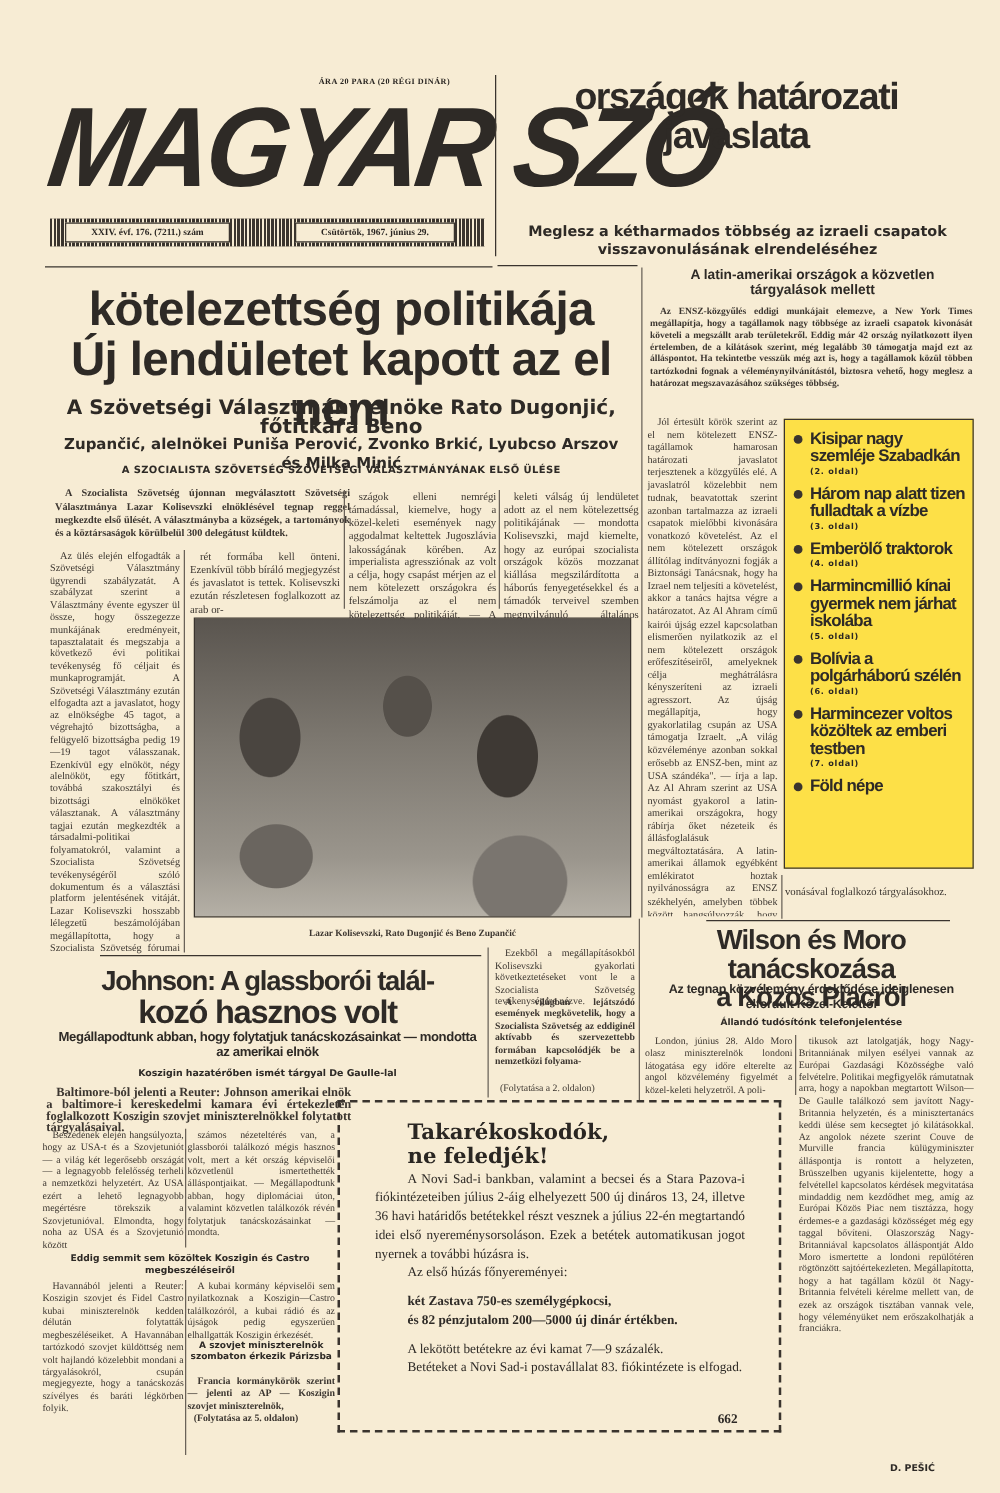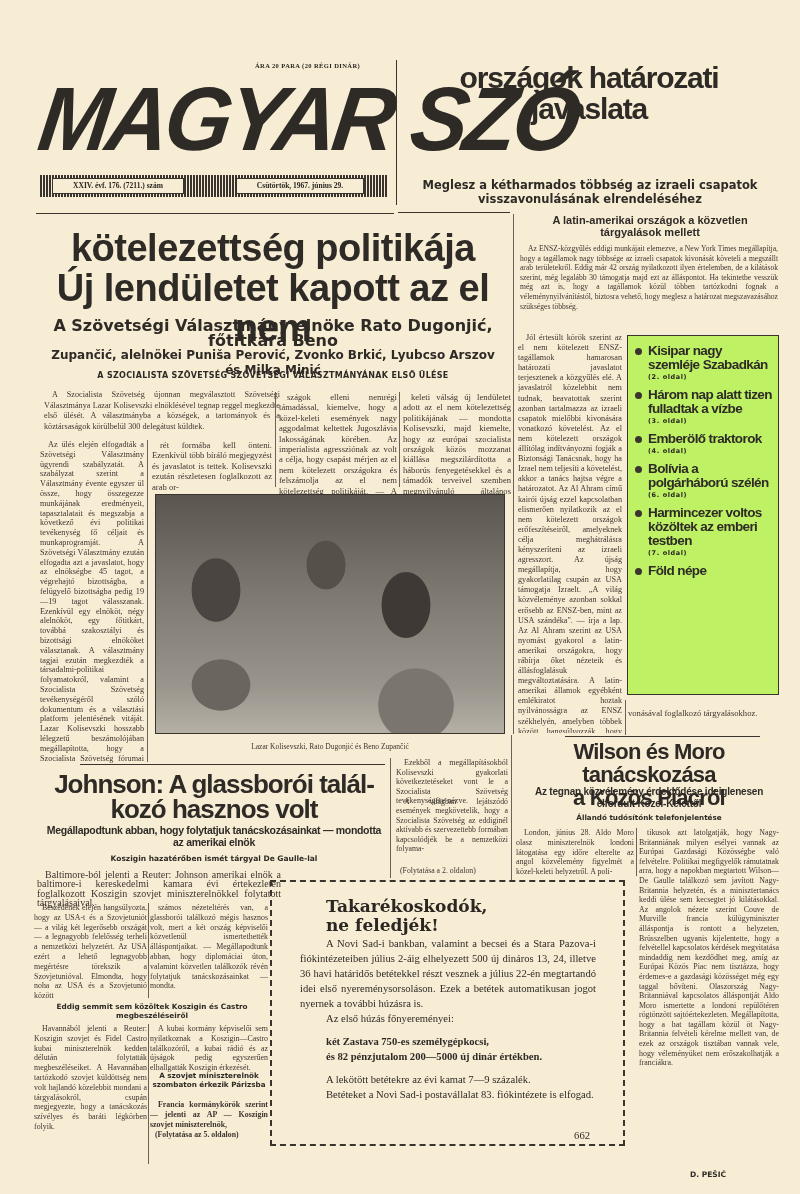--- a/index.html
+++ b/index.html
@@ -1,21 +1,21 @@
 <!DOCTYPE html>
 <html><head>
 <meta charset="utf-8">
 <style>
   * { box-sizing: border-box; margin: 0; padding: 0; }
   html, body { width: 800px; height: 1194px; background: #f7ecd4; overflow: hidden; }
   body { position: relative; font-family: "DejaVu Serif", serif; color: #2a2622; }
   .abs { position: absolute; }
   .body-txt { font-family: "Liberation Serif", serif; font-size: 8.6px; line-height: 10.4px; color: #3c3630; text-align: justify; }
   .body-txt p { text-indent: 8px; }
-  .bold { font-weight: normal; }
+  .bold { font-weight: bold; }
   .center { text-align: center; }
   .rule { position: absolute; background: #3a342e; }
   .vrule { position: absolute; width: 1px; background: #6a6258; }
 
   
   .price { left: 255px; top: 62px; font-size: 6.5px; font-weight: bold; font-family: "Liberation Serif", serif; letter-spacing: 0.4px; }
   .logo { left: 40px; top: 72px; width: 350px; height: 92px; font-family: "Liberation Sans", sans-serif; font-weight: bold; font-style: italic; font-size: 86px; line-height: 92px; color: #2e2a26; letter-spacing: -4px; transform: scaleY(1.05) skewX(-8deg); white-space: nowrap; }
   .dotbar { left: 40px; top: 175px; width: 348px; height: 22px; background: repeating-linear-gradient(90deg,#3a342e 0 2px,#f7ecd4 2px 3px), #3a342e; }
   .dotbar-box { position: absolute; top: 3px; height: 16px; background: #f7ecd4; border: 1px solid #3a342e; font-size: 7.5px; line-height: 14px; font-family: "Liberation Serif", serif; font-weight: bold; text-align: center; }
 
@@ -24,21 +24,21 @@
 
   .photo { background:
       radial-gradient(ellipse 40px 52px at 60px 95px, #4a4540 0 60%, transparent 62%),
       radial-gradient(ellipse 48px 42px at 65px 190px, #6a655f 0 60%, transparent 62%),
       radial-gradient(ellipse 40px 54px at 250px 110px, #3e3934 0 60%, transparent 62%),
       radial-gradient(ellipse 62px 60px at 260px 210px, #7a756f 0 60%, transparent 62%),
       radial-gradient(ellipse 32px 40px at 170px 70px, #55504a 0 60%, transparent 62%),
       linear-gradient(180deg,#5a554f 0%,#7c776f 40%,#9a958c 80%,#b5b0a6 100%);
     border: 1px solid #3a342e; }
 
-  .index-box { border: 1px solid #3a342e; background: #bef264; }
+  .index-box { border: 1px solid #3a342e; background: #fde047; }
   .idx-item { position: relative; padding-left: 16px; margin-bottom: 7px; }
   .idx-dot { position: absolute; left: 3px; top: 4px; width: 7px; height: 7px; border-radius: 50%; background: #3a342e; }
   .idx-title { font-family: "Liberation Sans", sans-serif; font-weight: bold; font-size: 13.5px; line-height: 14px; color: #2e2a26; letter-spacing: -0.6px; }
   .idx-page { font-family: "DejaVu Sans", sans-serif; font-size: 6.5px; font-weight: bold; letter-spacing: 0.6px; margin-top: 1px; }
 
   .ad-box { border: 2px dashed #3a342e; }
   .ad-title { font-family: "DejaVu Serif", serif; font-weight: bold; font-size: 17px; line-height: 19px; }
   .ad-txt { font-family: "Liberation Serif", serif; font-size: 10.6px; line-height: 15px; color: #2e2a26; text-align: justify; }
 </style>
 </head>
@@ -86,20 +86,25 @@
       <div class="idx-title">Három nap alatt tizen fulladtak a vízbe</div>
       <div class="idx-page">(3. oldal)</div>
     </div>
   <div class="idx-item">
       <span class="idx-dot"></span>
       <div class="idx-title">Emberölő traktorok</div>
       <div class="idx-page">(4. oldal)</div>
     </div>
   <div class="idx-item">
       <span class="idx-dot"></span>
+      <div class="idx-title">Harmincmillió kínai gyermek nem járhat iskolába</div>
+      <div class="idx-page">(5. oldal)</div>
+    </div>
+  <div class="idx-item">
+      <span class="idx-dot"></span>
       <div class="idx-title">Bolívia a polgárháború szélén</div>
       <div class="idx-page">(6. oldal)</div>
     </div>
   <div class="idx-item">
       <span class="idx-dot"></span>
       <div class="idx-title">Harmincezer voltos közöltek az emberi testben</div>
       <div class="idx-page">(7. oldal)</div>
     </div>
   <div class="idx-item">
       <span class="idx-dot"></span>
@@ -146,21 +151,21 @@
   </div>
 <div class="abs body-txt bold" style="left:396px;top:797px;width:112px;font-size:7.8px;line-height:9.4px;">
     <p>A világban lejátszódó események megkövetelik, hogy a Szocialista Szövetség az eddiginél aktívabb és szervezettebb formában kapcsolódjék be a nemzetközi folyama-</p>
   </div>
 <div class="abs body-txt" style="left:400px;top:866px;width:108px;font-size:7.8px;">(Folytatása a 2. oldalon)</div>
 <div class="vrule" style="left:390px;top:758px;height:120px;"></div>
 <div class="vrule" style="left:511px;top:735px;height:145px;"></div>
 
 <div class="rule" style="left:80px;top:764px;width:305px;height:1px;"></div>
 <div class="abs" style="left:40px;top:772px;width:348px;">
-  <div class="headline" style="font-size:26px;line-height:25px;">Johnson: A glassborói talál-</div>
+  <div class="headline" style="font-size:22px;line-height:25px;">Johnson: A glassborói talál-</div>
   <div class="headline" style="font-size:26px;line-height:25px;">kozó hasznos volt</div>
 </div>
 <div class="abs" style="left:36px;top:824px;width:356px;">
   <div class="headline" style="font-size:10.5px;line-height:12px;letter-spacing:-0.3px;">Megállapodtunk abban, hogy folytatjuk tanácskozásainkat — mondotta</div>
   <div class="headline" style="font-size:10.5px;line-height:12px;letter-spacing:-0.3px;">az amerikai elnök</div>
 </div>
 <div class="abs subhead" style="left:36px;top:854px;width:356px;font-size:7.5px;">Koszigin hazatérőben ismét tárgyal De Gaulle-lal</div>
 <div class="abs body-txt bold" style="left:37px;top:870px;width:244px;font-size:10px;line-height:9.4px;">
     <p>Baltimore-ból jelenti a Reuter: Johnson amerikai elnök a baltimore-i kereskedelmi kamara évi értekezletén foglalkozott Koszigin szovjet miniszterelnökkel folytatott tárgyalásaival.</p>
   </div>
@@ -195,21 +200,21 @@
   <div class="headline" style="font-size:10px;line-height:12px;letter-spacing:-0.2px;">elfordult Közel-Kelettől</div>
 </div>
 <div class="abs subhead" style="left:514px;top:813px;width:270px;font-size:7.2px;">Állandó tudósítónk telefonjelentése</div>
 <div class="abs body-txt" style="left:516px;top:828px;width:118px;font-size:7.9px;line-height:9.8px;">
     <p>London, június 28. Aldo Moro olasz miniszterelnök londoni látogatása egy időre elterelte az angol közvélemény figyelmét a közel-keleti helyzetről. A poli-</p>
   </div>
 <div class="abs body-txt" style="left:639px;top:828px;width:140px;height:345px;overflow:hidden;font-size:7.9px;line-height:9.6px;">
     <p>tikusok azt latolgatják, hogy Nagy-Britanniának milyen esélyei vannak az Európai Gazdasági Közösségbe való felvételre. Politikai megfigyelők rámutatnak arra, hogy a napokban megtartott Wilson—De Gaulle találkozó sem javított Nagy-Britannia helyzetén, és a minisztertanács keddi ülése sem kecsegtet jó kilátásokkal. Az angolok nézete szerint Couve de Murville francia külügyminiszter álláspontja is rontott a helyzeten, Brüsszelben ugyanis kijelentette, hogy a felvétellel kapcsolatos kérdések megvitatása mindaddig nem kezdődhet meg, amíg az Európai Közös Piac nem tisztázza, hogy érdemes-e a gazdasági közösséget még egy taggal bővíteni. Olaszország Nagy-Britanniával kapcsolatos álláspontját Aldo Moro ismertette a londoni repülőtéren rögtönzött sajtóértekezleten. Megállapította, hogy a hat tagállam közül öt Nagy-Britannia felvételi kérelme mellett van, de ezek az országok tisztában vannak vele, hogy véleményüket nem erőszakolhatják a franciákra.</p>
   </div>
 <div class="vrule" style="left:636px;top:828px;height:48px;"></div>
-<div class="abs subhead" style="left:690px;top:1170px;width:80px;font-size:7.5px;text-align:left;">D. PEŠIĆ</div>
+<div class="abs subhead" style="left:690px;top:1170px;width:80px;font-size:7.5px;text-align:center;">D. PEŠIĆ</div>
 
 <div class="abs ad-box" style="left:270px;top:880px;width:355px;height:266px;"></div>
 <div class="abs" style="left:326px;top:897px;width:260px;">
   <div class="ad-title">Takarékoskodók,</div>
   <div class="ad-title">ne feledjék!</div>
 </div>
 <div class="abs ad-txt" style="left:300px;top:936px;width:296px;">
   <p style="text-indent:26px;">A Novi Sad-i bankban, valamint a becsei és a Stara Pazova-i fiókintézeteiben július 2-áig elhelyezett 500 új dináros 13, 24, illetve 36 havi határidős betétekkel részt vesznek a július 22-én megtartandó idei első nyereménysorsoláson. Ezek a betétek automatikusan jogot nyernek a további húzásra is.</p>
   <p style="padding-left:26px;">Az első húzás főnyereményei:</p>
   <p style="padding-left:26px;margin-top:8px;font-weight:bold;">két Zastava 750-es személygépkocsi,</p>

